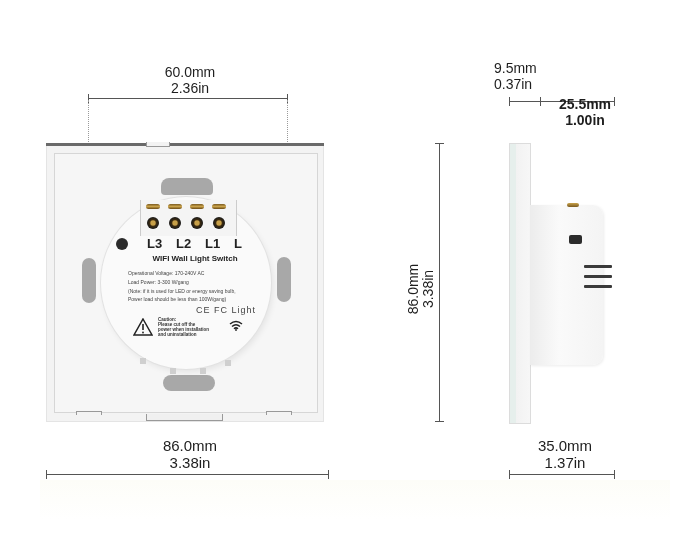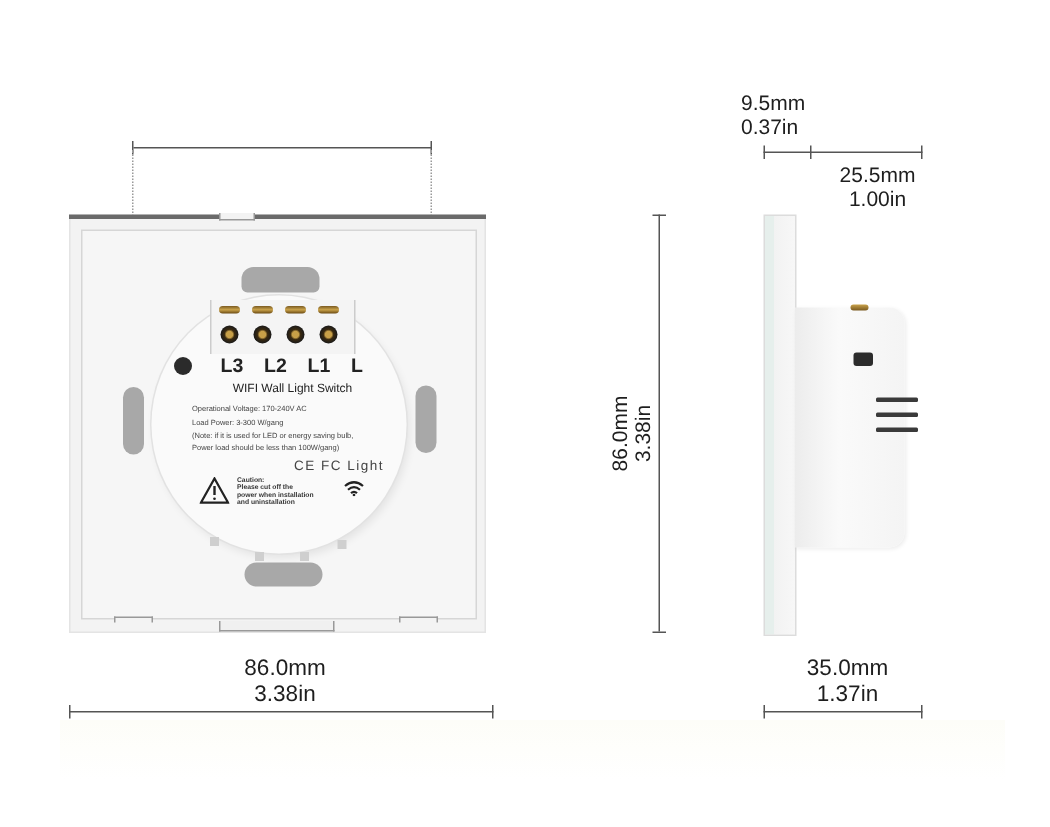--- a/index.html
+++ b/index.html
@@ -58,21 +58,21 @@
   .term-labels {
     position: absolute; left: 147px; top: 236px; width: 95px; display: flex; justify-content: space-between;
     font-size: 13px; font-weight: bold; color: #222;
   }
   .led-hole {
     position: absolute; left: 116px; top: 238px; width: 12px; height: 12px;
     border-radius: 50%; background: #2b2b2b;
   }
   .mod-title {
     position: absolute; left: 120px; top: 254px; width: 150px; text-align: center;
-    font-size: 8px; font-weight: normal; color: #222;
+    font-size: 8px; font-weight: bold; color: #222;
   }
   .spec {
     position: absolute; left: 128px; font-size: 5px; color: #444; white-space: nowrap;
   }
   .certs {
     position: absolute; left: 196px; top: 305px; font-size: 9px; color: #444; letter-spacing: 1px;
   }
   .caution-tri {
     position: absolute; left: 133px; top: 318px;
   }
@@ -102,20 +102,22 @@
     position: absolute; left: 567px; top: 203px; width: 12px; height: 4px;
     background: linear-gradient(#c9a24a, #7a5a20); border-radius: 2px;
   }
 </style>
 </head>
 <body>
 
 <div class="floor"></div>
 
 <div class="dim-label" style="left:140px; top:64px; width:100px;">
+  <div>60.0mm</div>
+  <div>2.36in</div>
 </div>
 <div class="dim-line" style="left:89px; top:98px; width:199px; height:1px;"></div>
 <div class="tick" style="left:88px; top:94px; width:1px; height:9px;"></div>
 <div class="tick" style="left:287px; top:94px; width:1px; height:9px;"></div>
 <div class="dotted-v" style="left:88px; top:100px; height:170px;"></div>
 <div class="dotted-v" style="left:287px; top:100px; height:170px;"></div>
 
 <div class="plate">
   <div class="plate-topedge"></div>
   <div class="notch" style="left:100px; top:-1px; width:22px; height:4px; border-top:none;"></div>
@@ -195,21 +197,21 @@
 </div>
 
 <div class="dim-label" style="left:494px; top:60px; width:62px; text-align:left; font-size:14px;">
   <div>9.5mm</div>
   <div>0.37in</div>
 </div>
 <div class="dim-line" style="left:509px; top:101px; width:106px; height:1px;"></div>
 <div class="tick" style="left:509px; top:97px; width:1px; height:9px;"></div>
 <div class="tick" style="left:540px; top:97px; width:1px; height:9px;"></div>
 <div class="tick" style="left:614px; top:97px; width:1px; height:9px;"></div>
-<div class="dim-label" style="left:550px; top:108px; width:70px; font-size:14px;">
+<div class="dim-label" style="left:550px; top:96px; width:70px; font-size:14px;font-weight:bold;">
   <div>25.5mm</div>
   <div>1.00in</div>
 </div>
 
 <div class="side-plate"></div>
 <div class="side-body"></div>
 <div class="side-screwtop"></div>
 <div class="side-latch"></div>
 <div class="side-vent" style="left:584px; top:265px; width:28px;"></div>
 <div class="side-vent" style="left:584px; top:275px; width:28px;"></div>

